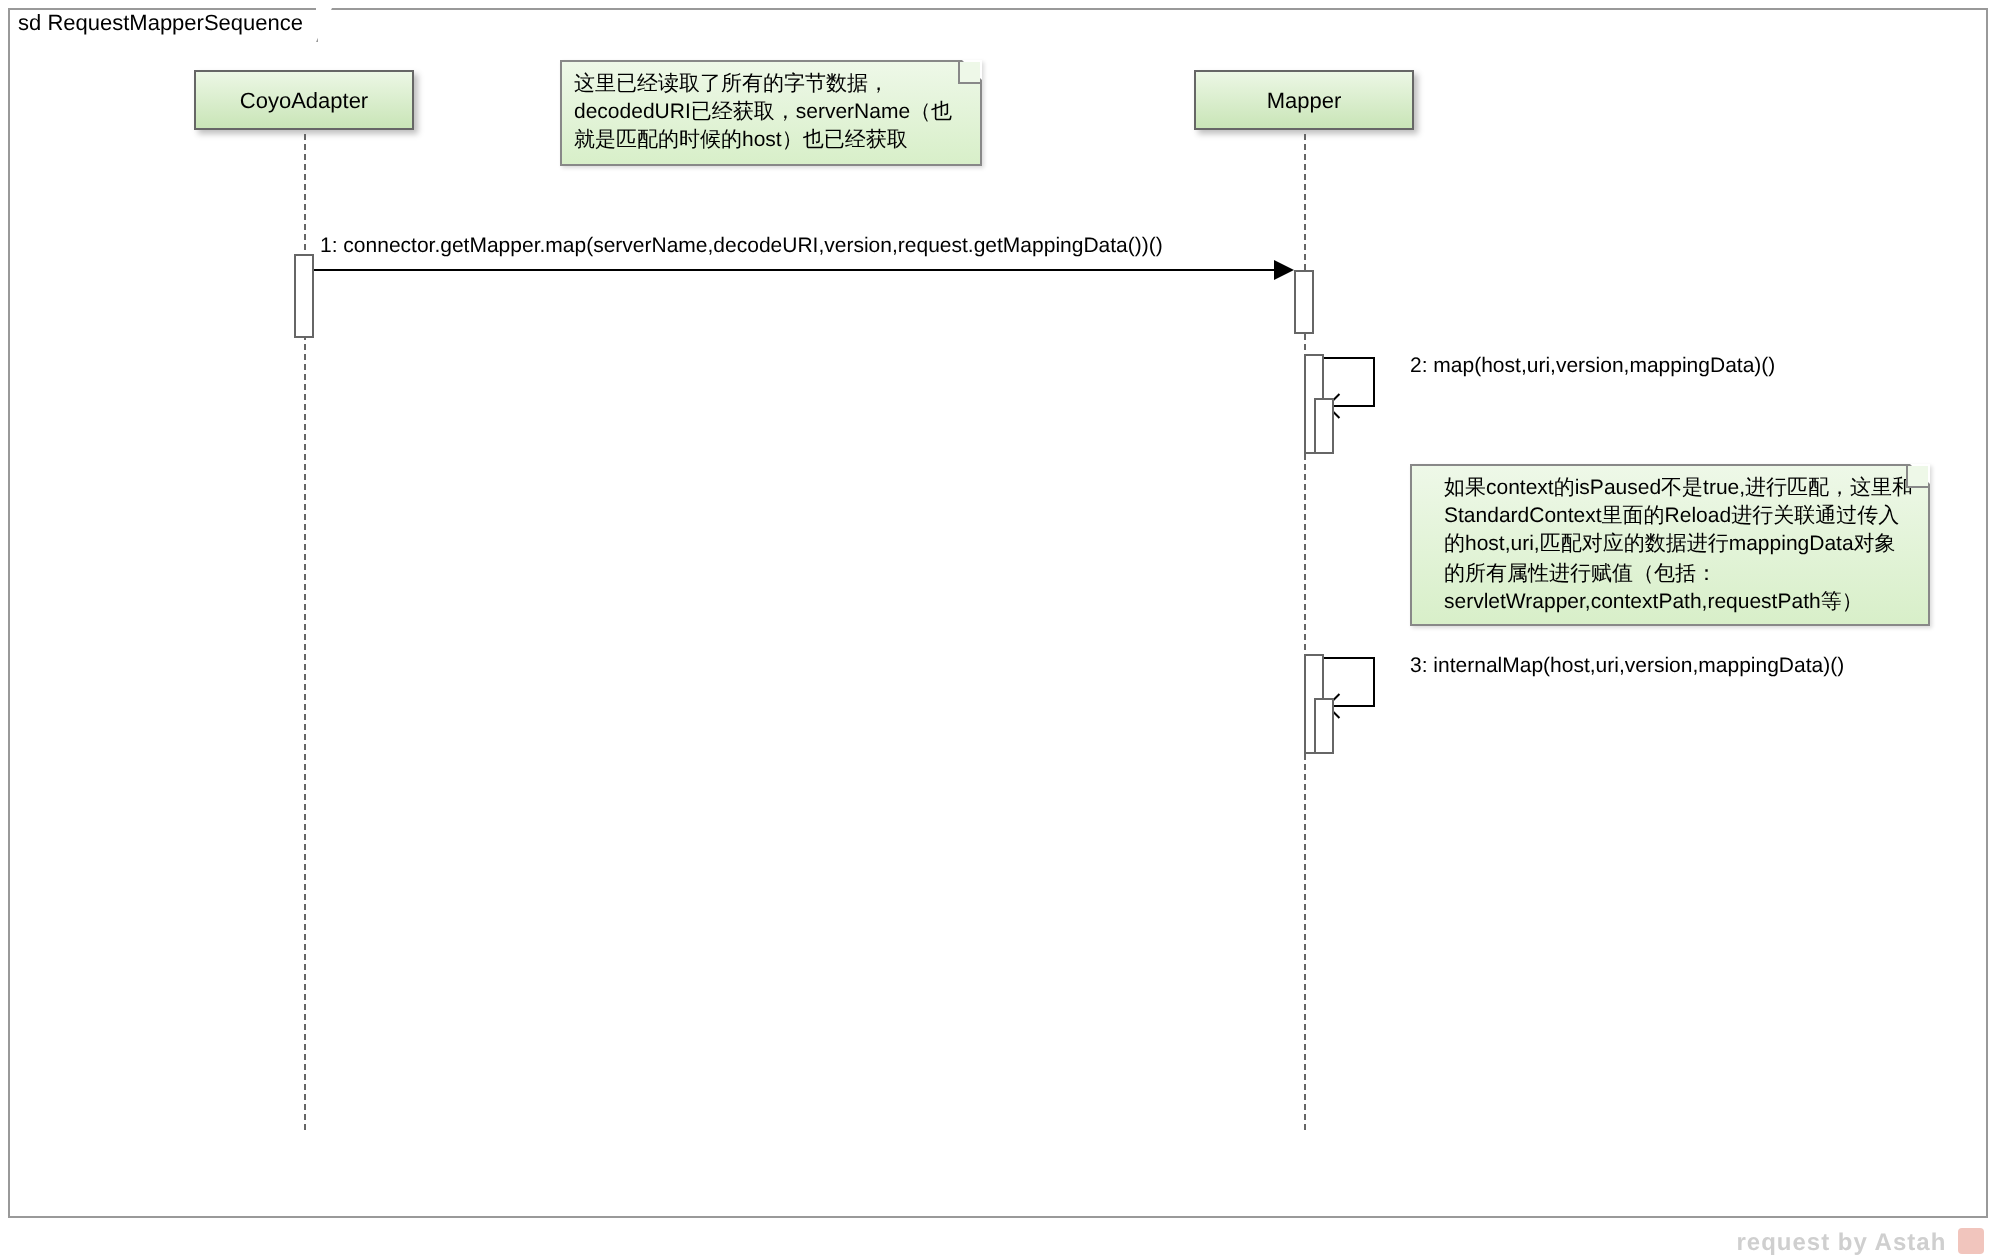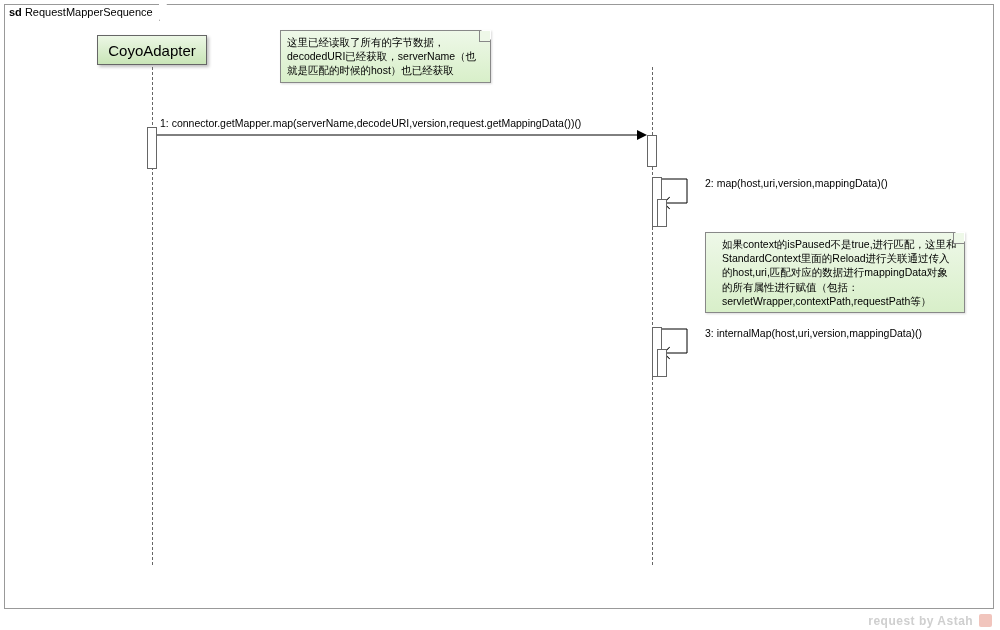--- a/index.html
+++ b/index.html
@@ -51,32 +51,32 @@
   .frame-tab .cut {
     position: absolute;
     right: -9px;
     top: -1px;
     width: 0;
     height: 0;
     border-top: 17px solid #999;
     border-right: 9px solid transparent;
     z-index: -1;
   }
-  .sd-bold { font-weight: bold; }
+  .sd-bold { font-weight: normal; }
 
   .lifeline-head {
     position: absolute;
     width: 110px;
     height: 30px;
     border: 1px solid #666;
     background: linear-gradient(to bottom, #ecf7e5, #c9e5b7);
     box-shadow: 2px 2px 3px rgba(0,0,0,.25);
     text-align: center;
     line-height: 30px;
-    font-size: 15px;
+    font-size: 11px;
     box-sizing: border-box;
   }
   .lifeline {
     position: absolute;
     width: 0;
     border-left: 1px dashed #666;
   }
   .activation {
     position: absolute;
     width: 10px;
@@ -160,20 +160,23 @@
 <div class="frame">
   <div class="frame-tab">
     <span class="sd-bold">sd</span>
     <span>RequestMapperSequence</span>
     <span class="cut"></span>
   </div>
 
   <div class="lifeline-head" style="left:92px; top:30px;">
     <span>CoyoAdapter</span>
   </div>
+  <div class="lifeline-head" style="left:592px; top:30px;">
+    <span>Mapper</span>
+  </div>
 
   <div class="lifeline" style="left:147px; top:62px; height:498px;"></div>
   <div class="lifeline" style="left:647px; top:62px; height:498px;"></div>
 
   <div class="note" style="left:275px; top:25px; width:211px;">
     <div class="fold"></div>
     <span>这里已经读取了所有的字节数据，decodedURI已经获取，serverName（也就是匹配的时候的host）也已经获取</span>
   </div>
 
   <div class="note" style="left:700px; top:227px; width:260px;padding-left:16px;">

